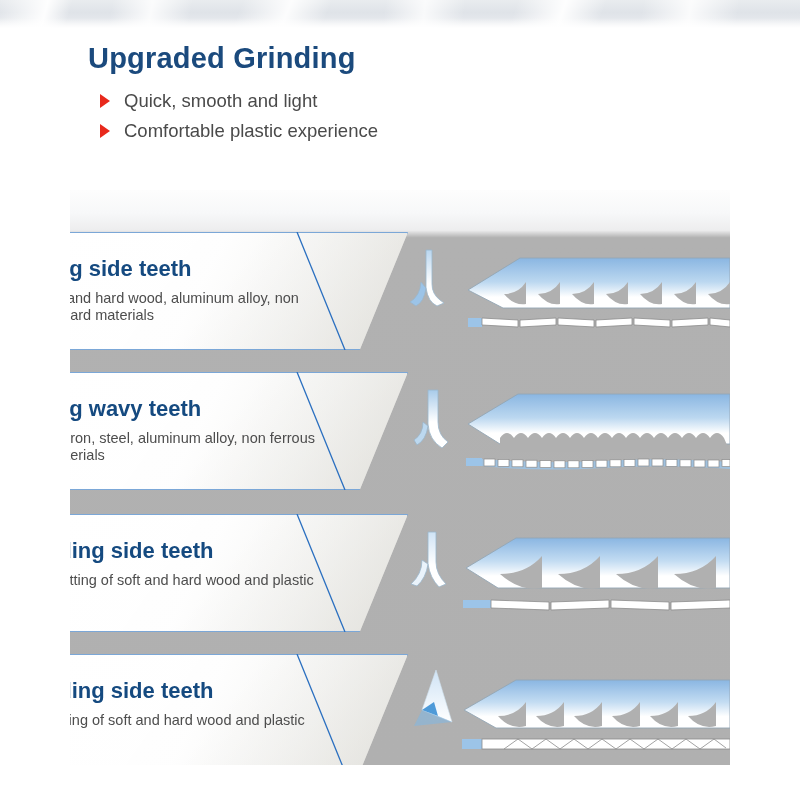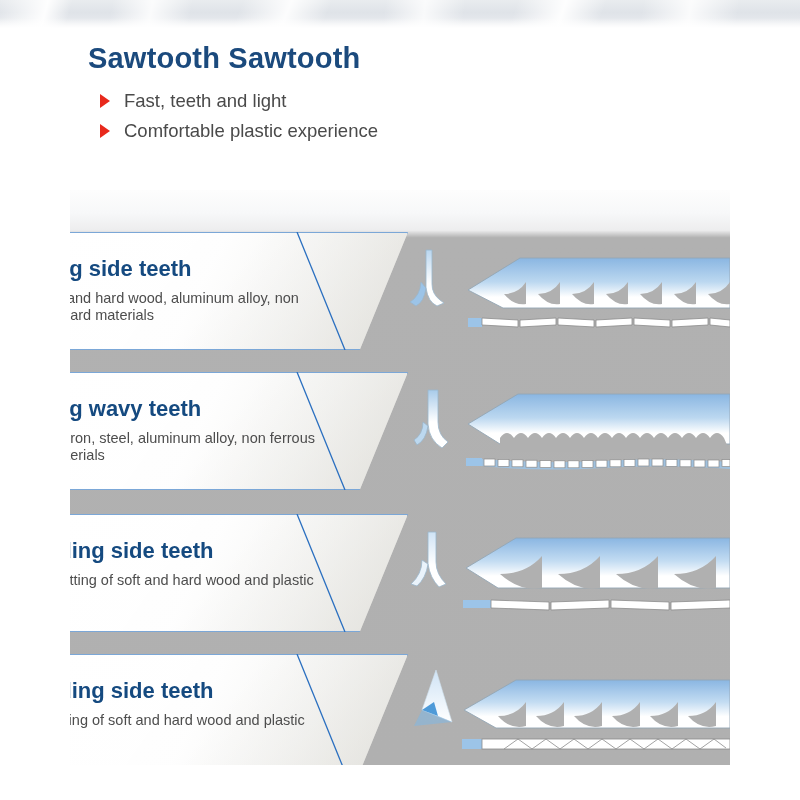--- a/index.html
+++ b/index.html
@@ -93,26 +93,26 @@
   .sidefade-r{position:absolute;left:730px;top:190px;width:70px;height:575px;background:#fff;}
 </style>
 </head>
 <body>
 
 <div class="page">
 
   <div class="topband"></div>
 
   <div class="header">
-    <div class="title">Sawtooth Sawtooth</div>
+    <div class="title">Upgraded Grinding</div>
 
     <div class="bullets">
       <div class="bullet">
         <span class="tri"></span>
-        <span class="btxt">Fast, teeth and light</span>
+        <span class="btxt">Quick, smooth and light</span>
       </div>
       <div class="bullet">
         <span class="tri"></span>
         <span class="btxt">Comfortable plastic experience</span>
       </div>
     </div>
   </div>
 
   <div class="stage">
     <div class="greyfill"></div>

